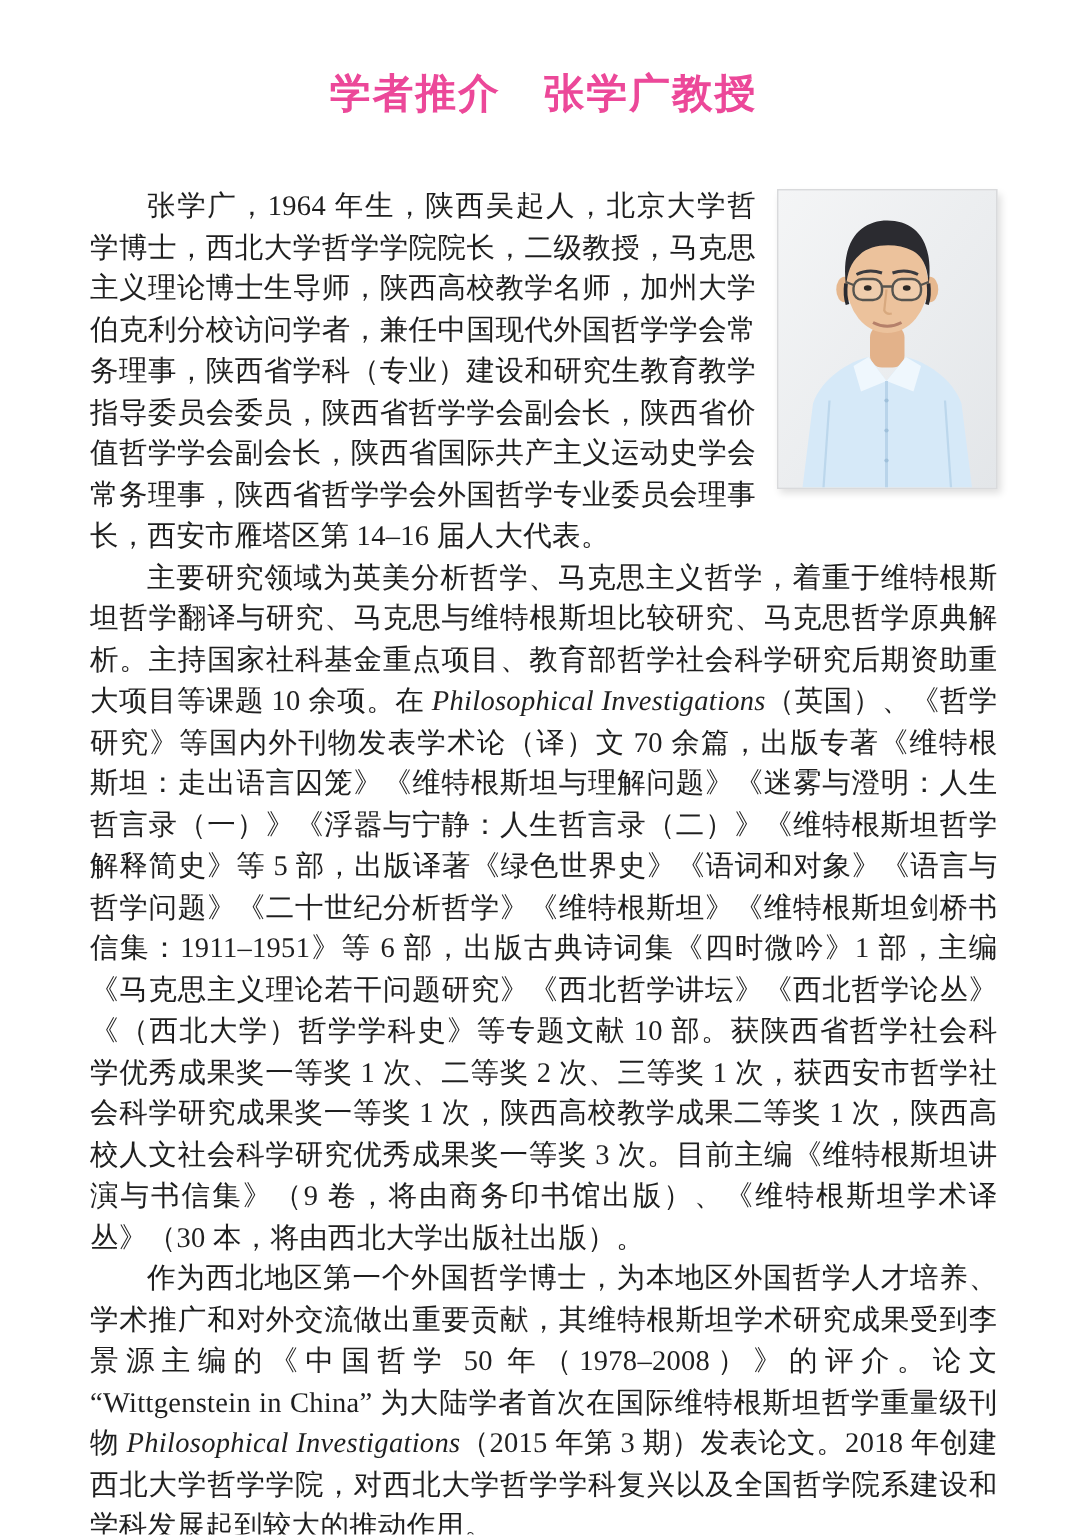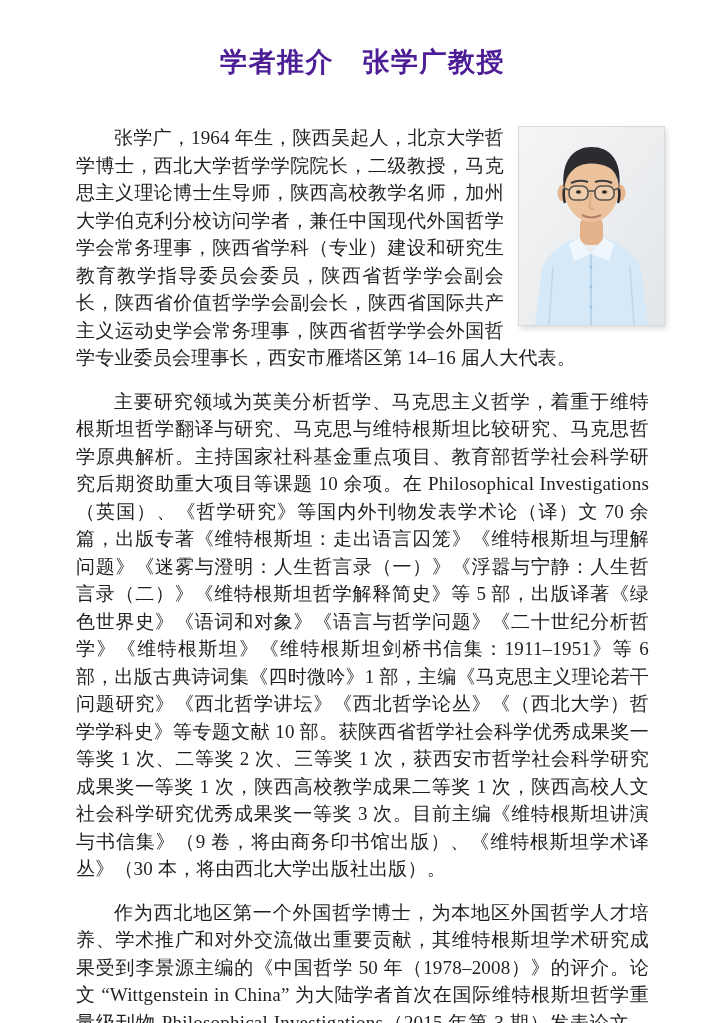--- a/index.html
+++ b/index.html
@@ -32,41 +32,41 @@
   }
   .body-text{
     margin-top:44px;
     font-size:19px;
     line-height:27.5px;
     letter-spacing:0.2px;
     text-align:justify;
     text-align-last:left;
   }
   .body-text p{
-    margin:16px;
+    margin:0;
     text-indent:2em;
   }
-  .em{}
+  .em{font-style:italic;}
   .photo-frame{
     float:right;
     width:145px;height:198px;
     margin:2px 0 8px 14px;
     border:1px solid #d9dadc;
     box-shadow:2px 3px 5px rgba(0,0,0,0.13);
     background:#eef0f2;
   }
   .photo-frame svg{display:block;width:100%;height:100%;}
 </style>
 </head>
 <body>
 
 <div class="page">
 
 
-  <div class="feature-title" style="color: #4c1d95;">学者推介　张学广教授</div>
+  <div class="feature-title" style="color: #ec4899;">学者推介　张学广教授</div>
 
   <div class="body-text">
 
     <div class="photo-frame">
       <svg viewBox="0 0 145 198" xmlns="http://www.w3.org/2000/svg">
         <defs>
           <linearGradient id="bg" x1="0" y1="0" x2="1" y2="1">
             <stop offset="0" stop-color="#f4f5f6"></stop>
             <stop offset="1" stop-color="#e3e6e9"></stop>
           </linearGradient>

